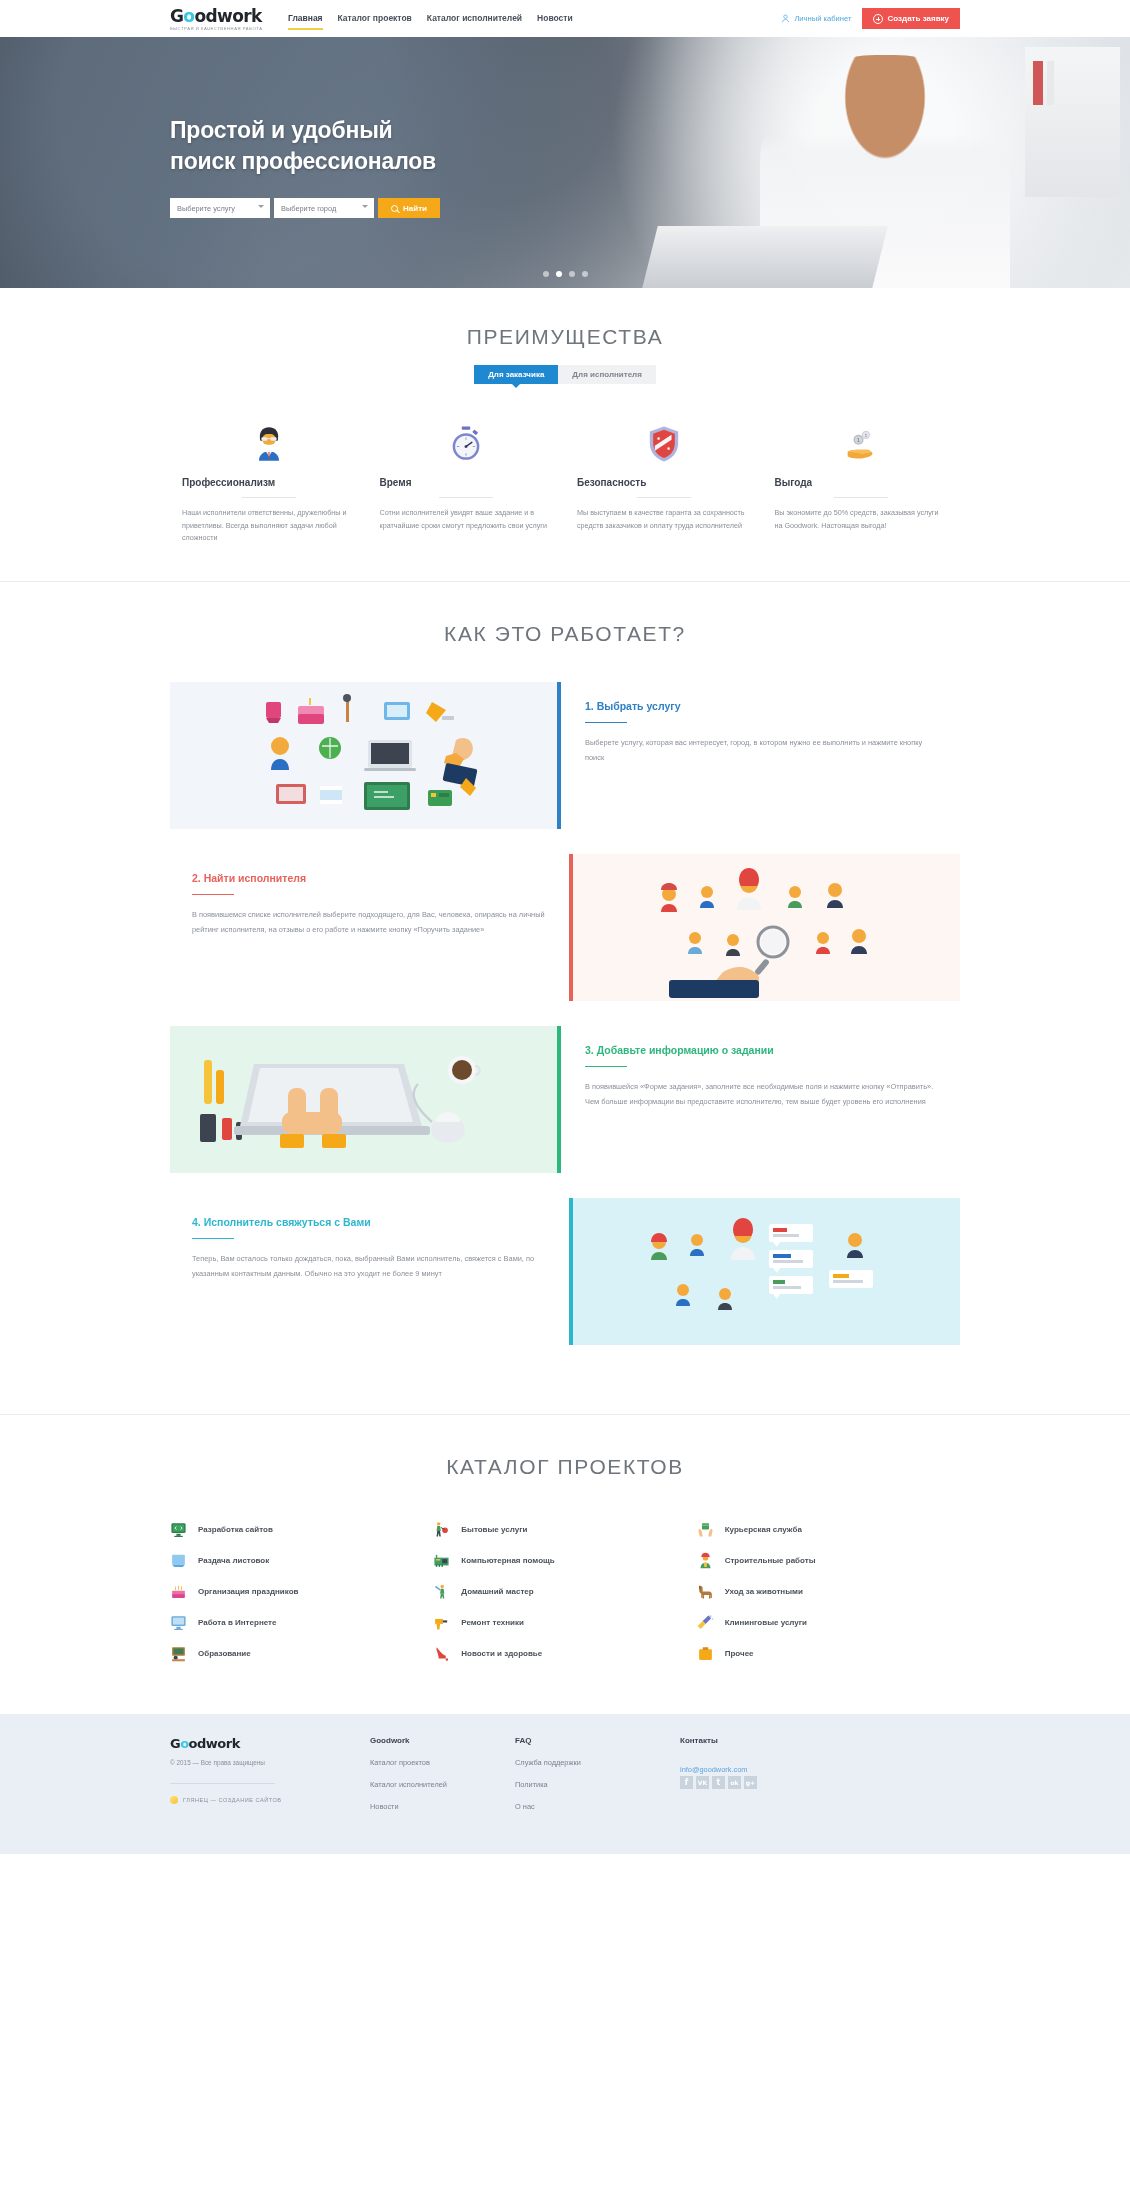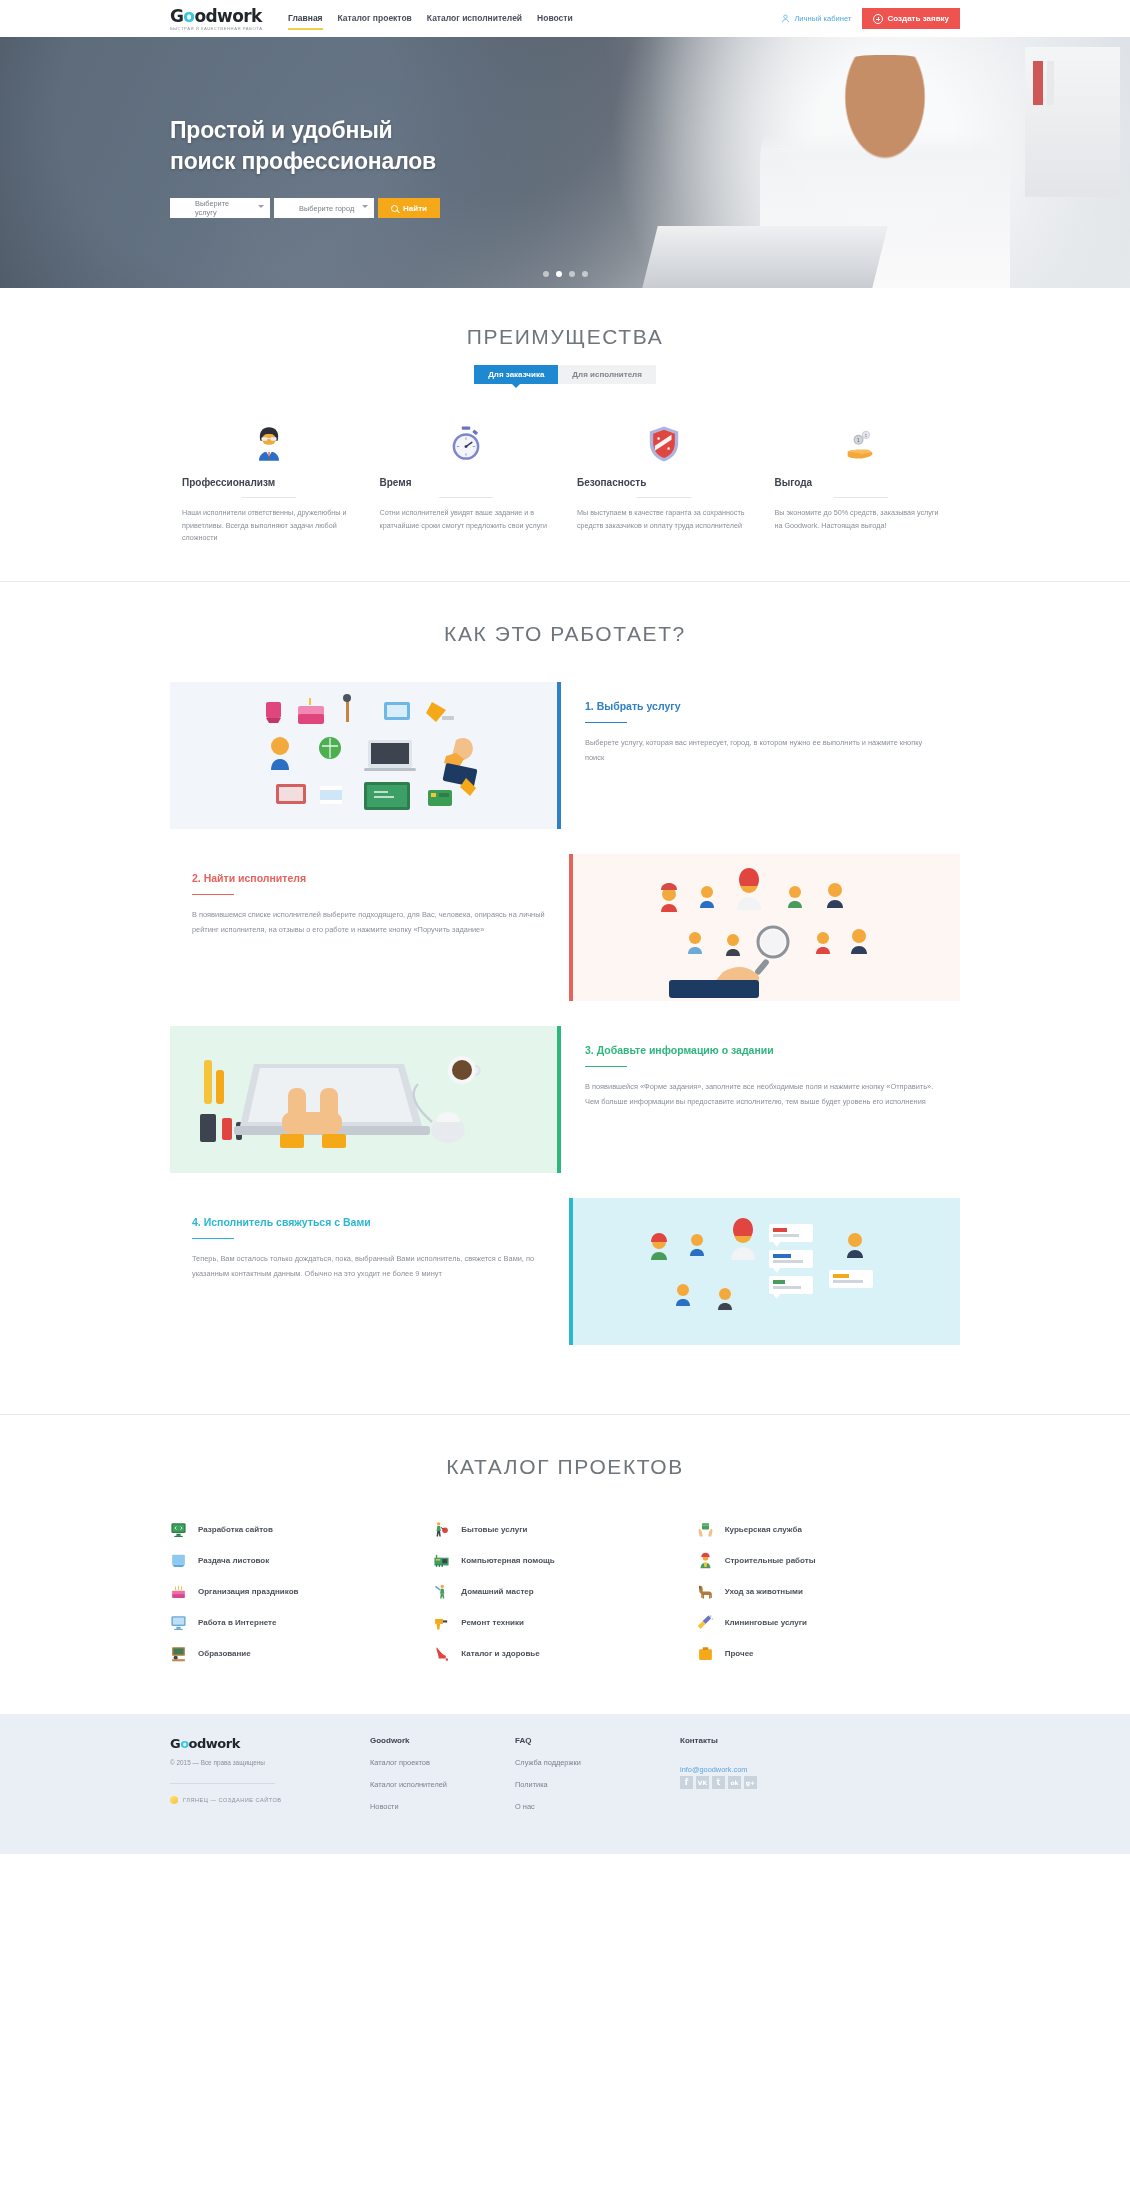--- a/index.html
+++ b/index.html
@@ -102,21 +102,21 @@
     content:""; position:absolute; left:22px; top:14px; width:7px; height:44px; background:#e8e9eb;
   }
   .hero-content { position: relative; z-index: 5; width: 790px; margin: 0 auto; padding-top: 78px; }
   .hero-title {
     font-size: 23px; font-weight: bold; color: #ffffff; line-height: 31px;
     letter-spacing: -0.2px; text-shadow: 0 1px 3px rgba(0,0,0,0.28);
   }
   .hero-search { display: flex; margin-top: 21px; gap: 4px; }
   .select-box {
     position: relative; background: #fff; height: 20px; display: flex; align-items: center;
-    padding: 0 18px 0 25px; font-size: 7.4px; color: #777d86; cursor: pointer;
+    padding: 0 18px 0 7px; font-size: 7.4px; color: #777d86; cursor: pointer;
   }
   .select-box.s1 { width: 100px; }
   .select-box.s2 { width: 100px; }
   .caret {
     position: absolute; right: 6px; top: 7px; width: 0; height: 0;
     border-left: 3px solid transparent; border-right: 3px solid transparent;
     border-top: 3.4px solid #9aa0a8;
   }
   .btn-find {
     background: #f5a818; color: #fff; font-size: 8px; font-weight: bold;
@@ -683,21 +683,21 @@
             </span>
             <span>Ремонт техники</span>
           </div>
           <div class="cat-item">
             <span class="cat-ico">
               <svg width="17" height="17" viewBox="0 0 24 24">
                   <path d="M5 3c4 4 6 9 13 12v4H8c0-4-2-9-3-12z" fill="#e0453f"></path>
                   <path d="M18 19h3v3h-3z" fill="#d13b38"></path>
                 </svg>
             </span>
-            <span>Каталог и здоровье</span>
+            <span>Новости и здоровье</span>
           </div>
         </div>
 
         <div class="cat-col">
           <div class="cat-item">
             <span class="cat-ico">
               <svg width="17" height="17" viewBox="0 0 24 24">
                   <rect x="7" y="3" width="10" height="9" rx="1" fill="#4a9c5d"></rect>
                   <path d="M7 5h10v2H7z" fill="#6dc486"></path>
                   <path d="M3 11c2 0 3 2 4 5l1 6H4l-2-8z" fill="#f3c089"></path>

